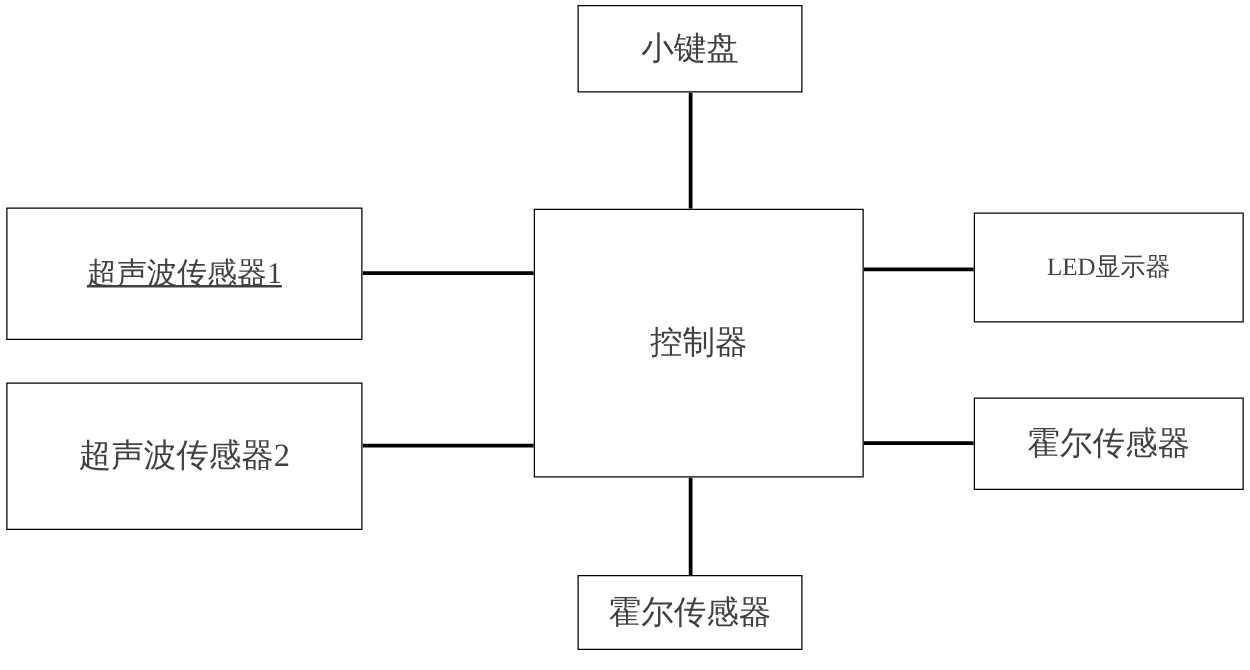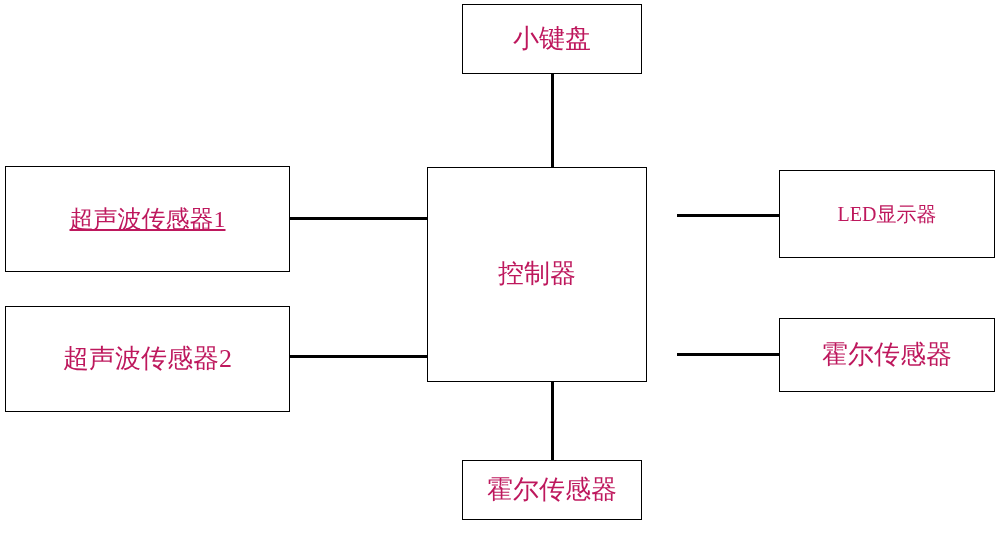--- a/index.html
+++ b/index.html
@@ -17,21 +17,21 @@
   }
   .node {
     position: absolute;
     box-sizing: border-box;
     border: 1px solid #000000;
     background: #ffffff;
     display: flex;
     align-items: center;
     justify-content: center;
     text-align: left;
-    color: #be185d;
+    color: #404040;
     line-height: 1.1;
     z-index: 2;
   }
   .node-label {
     display: block;
     white-space: nowrap;
   }
   .edge {
     position: absolute;
     background: #000000;
@@ -49,24 +49,24 @@
     <div class="edge edge-h" style="left: 290px; top: 355px; width: 137px;"></div>
     <div class="edge edge-h" style="left: 677px; top: 214px; width: 102px;"></div>
     <div class="edge edge-h" style="left: 677px; top: 353px; width: 102px;"></div>
     <div class="edge edge-v" style="left: 551px; top: 382px; height: 78px;"></div>
     <div class="node" style="left: 462px; top: 4px; width: 180px; height: 70px; font-size: 26px;">
       <span class="node-label">小键盘</span>
     </div>
     <div class="node" style="left: 5px; top: 166px; width: 285px; height: 106px; font-size: 24px; text-decoration: underline;">
       <span class="node-label">超声波传感器1</span>
     </div>
-    <div class="node" style="left: 5px; top: 306px; width: 285px; height: 106px; font-size: 26px;">
+    <div class="node" style="left: 5px; top: 306px; width: 285px; height: 118px; font-size: 26px;">
       <span class="node-label">超声波传感器2</span>
     </div>
-    <div class="node" style="left: 427px; top: 167px; width: 220px; height: 215px; font-size: 26px;">
+    <div class="node" style="left: 427px; top: 167px; width: 264px; height: 215px; font-size: 26px;">
       <span class="node-label">控制器</span>
     </div>
     <div class="node" style="left: 779px; top: 170px; width: 216px; height: 88px; font-size: 20px;">
       <span class="node-label">LED显示器</span>
     </div>
     <div class="node" style="left: 779px; top: 318px; width: 216px; height: 74px; font-size: 26px;">
       <span class="node-label">霍尔传感器</span>
     </div>
     <div class="node" style="left: 462px; top: 460px; width: 180px; height: 60px; font-size: 26px;">
       <span class="node-label">霍尔传感器</span>

